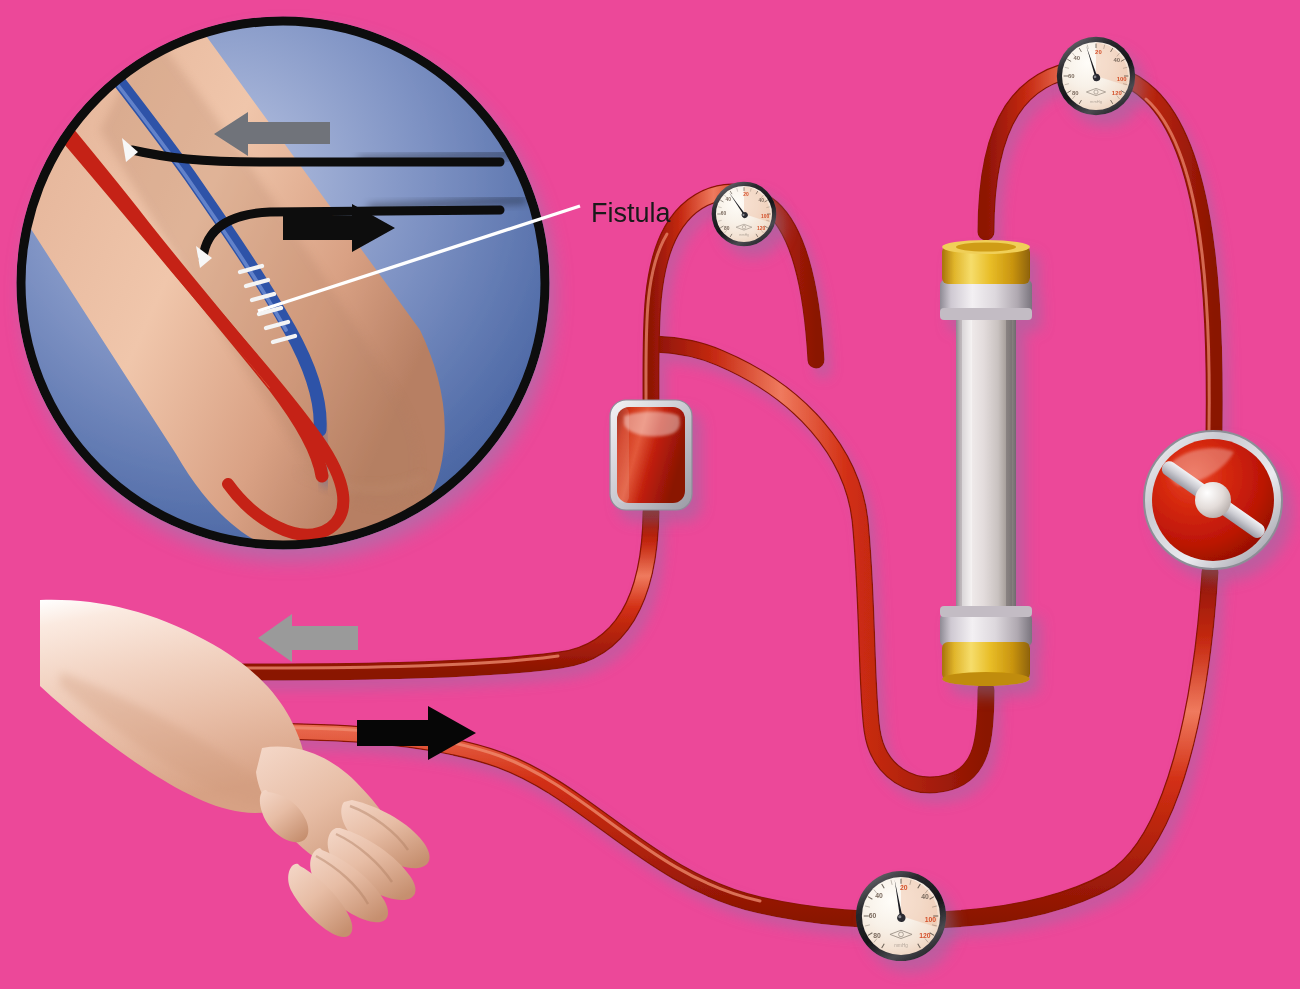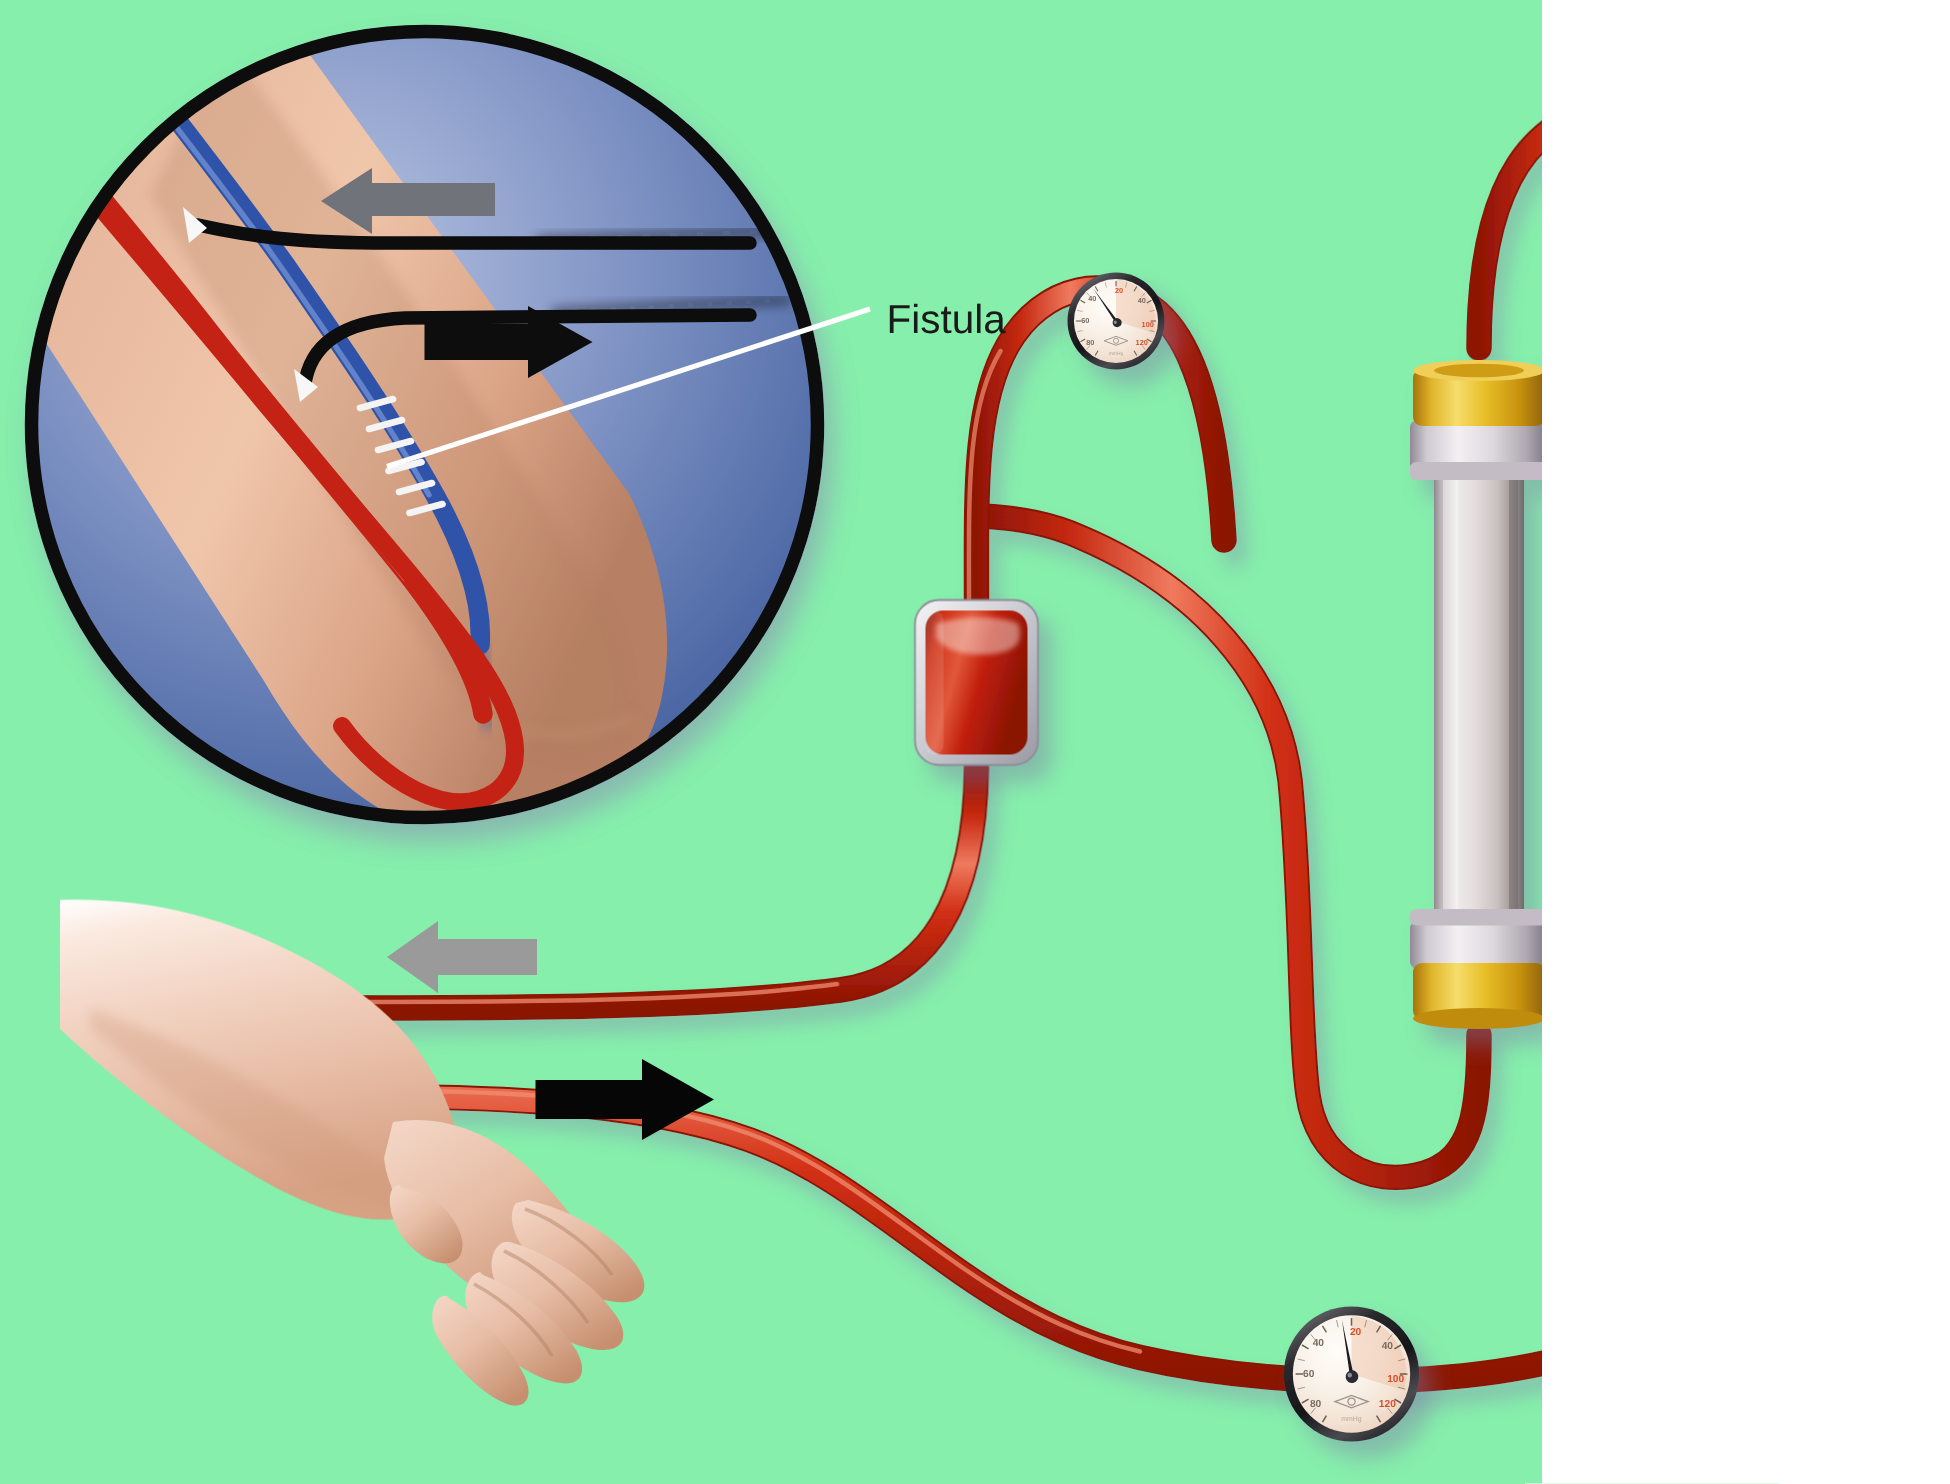--- a/index.html
+++ b/index.html
@@ -3,23 +3,23 @@
 <meta charset="utf-8">
 <title>Hemodialysis Circuit</title>
 <style>
   html,body{margin:0;padding:0;background:#ffffff;}
   body{
     font-family:"Liberation Sans", sans-serif;
     -webkit-font-smoothing:antialiased;
   }
   #stage{
     position:relative;
-    width:1028px;
+    width:1300px;
     height:989px;
-    background:#86efac;
+    background:#ec4899;
     overflow:hidden;
   }
   #stage > svg{
     position:absolute;
     left:0; top:0;
     width:1300px;
     height:989px;
   }
   .label-text{
     font-family:"Liberation Sans", sans-serif;

